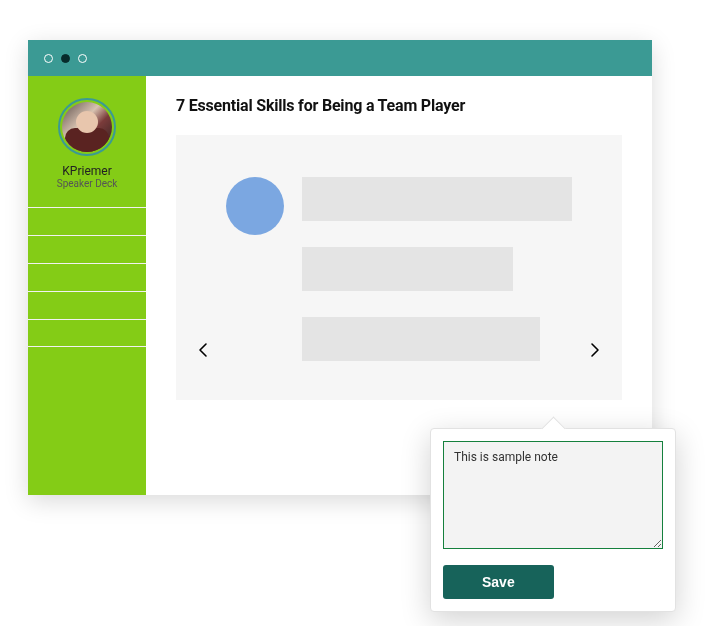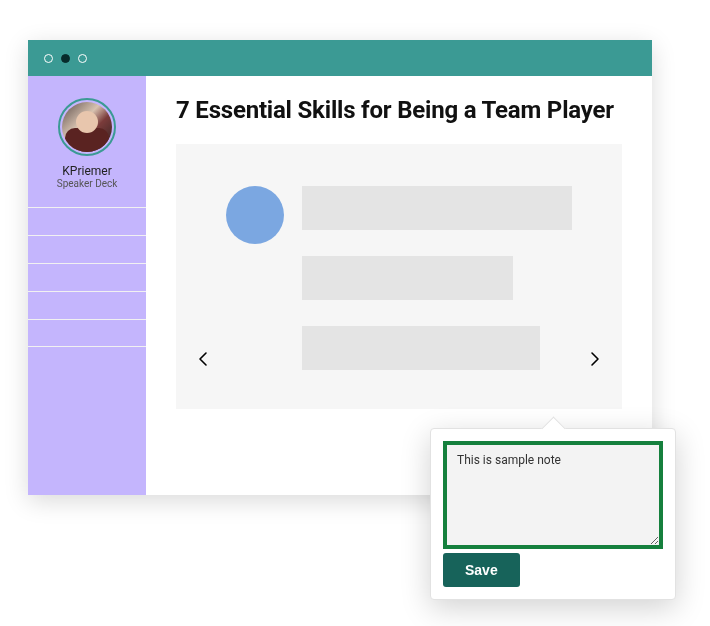--- a/index.html
+++ b/index.html
@@ -34,21 +34,21 @@
     background: transparent;
     border: 1.5px solid #fff;
   }
   .dot.filled { background: #072b2b; border-color:#072b2b; }
   .content {
     display: flex;
     height: calc(100% - 36px);
   }
   .sidebar {
     width: 118px;
-    background: #c4b5fd;
+    background: #84cc16;
     padding-top: 22px;
     display: flex;
     flex-direction: column;
     align-items: center;
   }
   .avatar-wrap {
     width: 58px; height: 58px;
     border-radius: 50%;
     border: 2px solid #3b9a94;
     padding: 2px;
@@ -87,21 +87,21 @@
     border-top: 1px solid #f1f1f1;
     width:100%;
   }
   .side-item:last-child { border-bottom: 1px solid #f1f1f1; }
 
   .main {
     flex: 1;
     padding: 20px 30px 20px 30px;
   }
   .page-title {
-    font-size: 24px;
+    font-size: 16px;
     font-weight: 700;
     color: #111;
     margin-bottom: 20px;
     letter-spacing:-0.2px;
   }
   .slide {
     background: #f6f6f6;
     height: 265px;
     display: flex;
     align-items: center;
@@ -158,34 +158,34 @@
     top:-9px; left:114px;
     width:16px; height:16px;
     background:#fff;
     border-left:1px solid #e2e2e2;
     border-top:1px solid #e2e2e2;
     transform:rotate(45deg);
   }
   .note-text {
     width:100%;
     height:108px;
-    border:4px solid #15803d;
+    border:1px solid #15803d;
     background:#f3f3f3;
     resize: both;
     font-size:12px;
     padding:8px 10px;
     color:#333;
     font-family:inherit;
   }
   .save-btn {
-    margin-top:0;
+    margin-top:12px;
     background:#17635a;
     color:#fff;
     border:none;
-    padding:9px 22px;
+    padding:9px 39px;
     font-size:14px;
     font-weight:600;
     border-radius:3px;
     cursor:pointer;
   }
 </style>
 </head>
 <body>
 
 <div class="browser-window">

